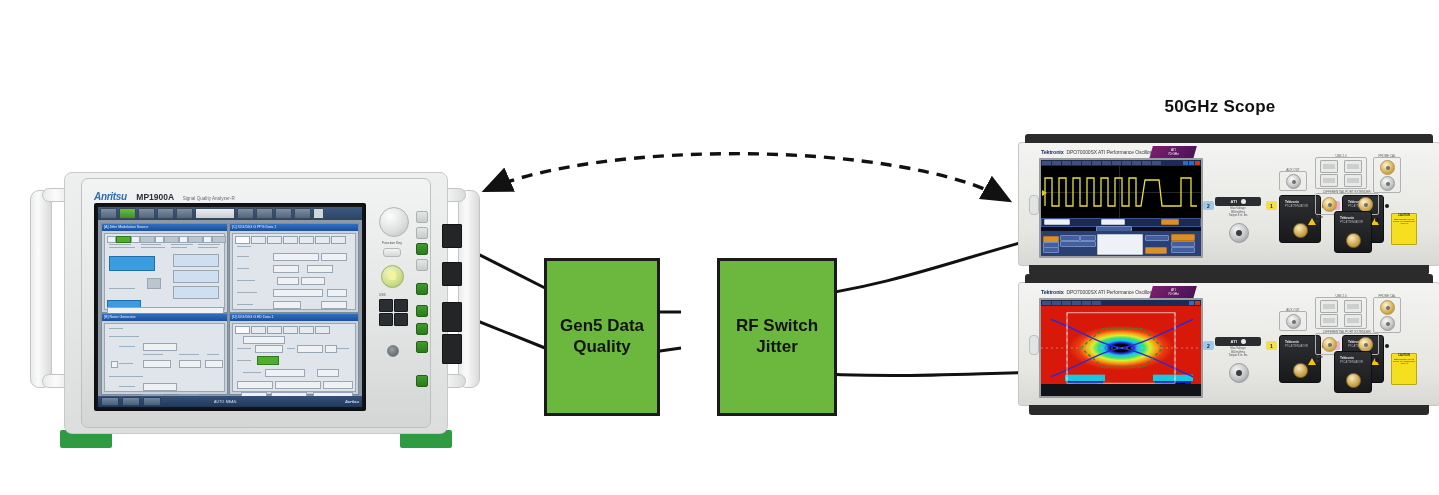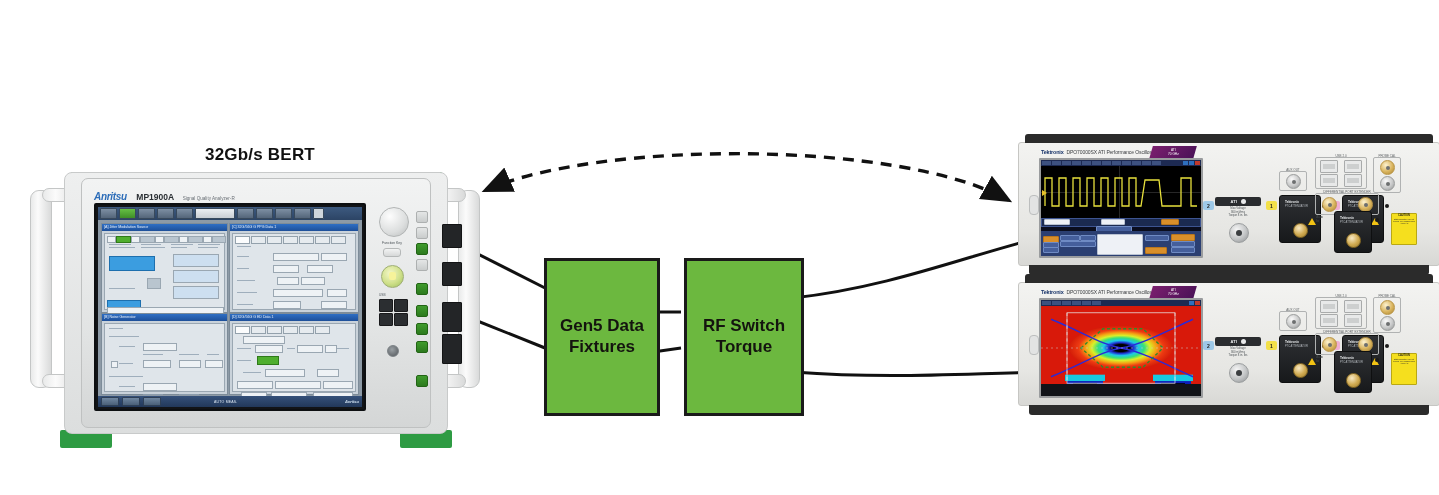--- a/index.html
+++ b/index.html
@@ -139,21 +139,21 @@
   .dpe{position:absolute;border:1px solid #b0b2b2;border-radius:2px;}
   .slot{position:absolute;left:10px;top:52px;width:8px;height:18px;border-radius:4px;
         background:#e2e3e3;border:1px solid #bcbebe;}
   .eye-canvas{position:absolute;left:0;top:6px;right:0;bottom:14px;}
 </style>
 </head>
 <body>
 
 <div class="stage">
 
-  <div class="caption" style="left:130px;top:145px;width:260px;">32Gb/s BERT</div>
+  <div class="caption" style="left:1050px;top:97px;width:340px;">50GHz Scope</div>
 
   <svg class="wires" viewBox="0 0 1439 495">
     <defs>
       <marker id="ah" markerWidth="9" markerHeight="9" refX="7.6" refY="4.5" orient="auto">
         <path d="M0,0.6 L9,4.5 L0,8.4 Z" fill="#111"></path>
       </marker>
       <marker id="ahs" markerWidth="9" markerHeight="9" refX="7.6" refY="4.5" orient="auto-start-reverse">
         <path d="M0,0.6 L9,4.5 L0,8.4 Z" fill="#111"></path>
       </marker>
     </defs>
@@ -166,27 +166,27 @@
     <path d="M653,312 L681,312" fill="none" stroke="#111" stroke-width="3"></path>
     <path d="M653,352 L681,348" fill="none" stroke="#111" stroke-width="3"></path>
 
     <path d="M793,298 C900,286 980,250 1063,232" fill="none" stroke="#111" stroke-width="3"></path>
     <path d="M793,372 C900,380 980,372 1063,372" fill="none" stroke="#111" stroke-width="3"></path>
   </svg>
 
   <div class="gbox" style="left:544px;top:258px;width:110px;height:152px;">
     <span>
       <span>Gen5 Data</span><br>
-      <span>Fixtures</span>
+      <span>Quality</span>
     </span>
   </div>
-  <div class="gbox" style="left:684px;top:258px;width:114px;height:152px;">
+  <div class="gbox" style="left:717px;top:258px;width:114px;height:152px;">
     <span>
       <span>RF Switch</span><br>
-      <span>Torque</span>
+      <span>Jitter</span>
     </span>
   </div>
 
   <div id="bert">
     <div class="bert-foot" style="left:36px;top:262px;width:52px;height:18px;"></div>
     <div class="bert-foot" style="left:376px;top:262px;width:52px;height:18px;"></div>
     <div class="bert-foot" style="left:47px;top:4px;width:20px;height:10px;"></div>
     <div class="bert-foot" style="left:398px;top:4px;width:20px;height:10px;"></div>
 
     <div class="bert-handle" style="left:6px;top:22px;width:20px;height:196px;"></div>

